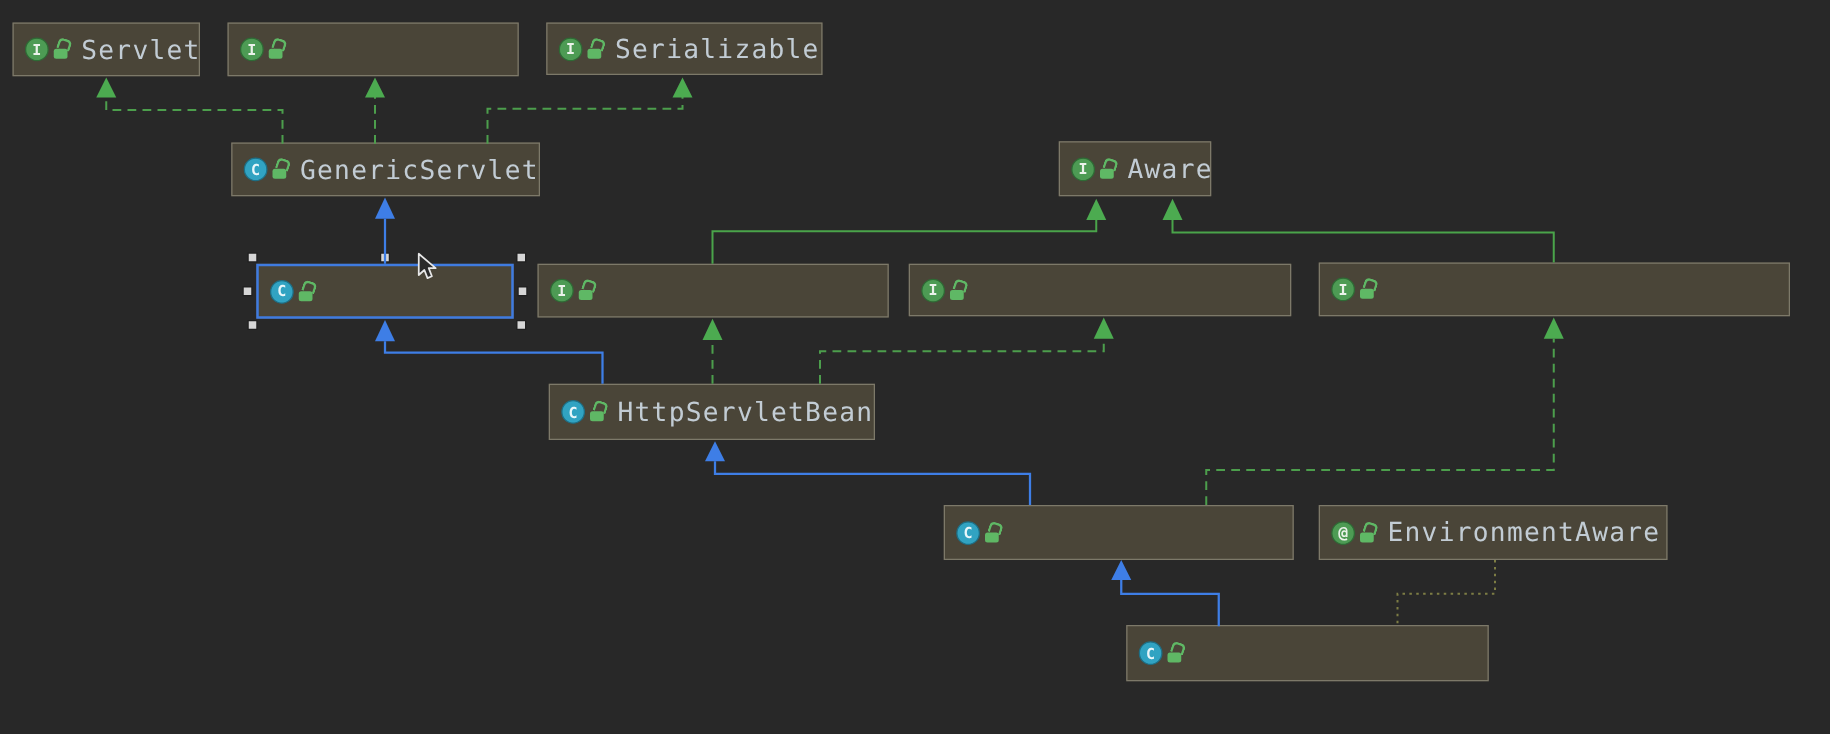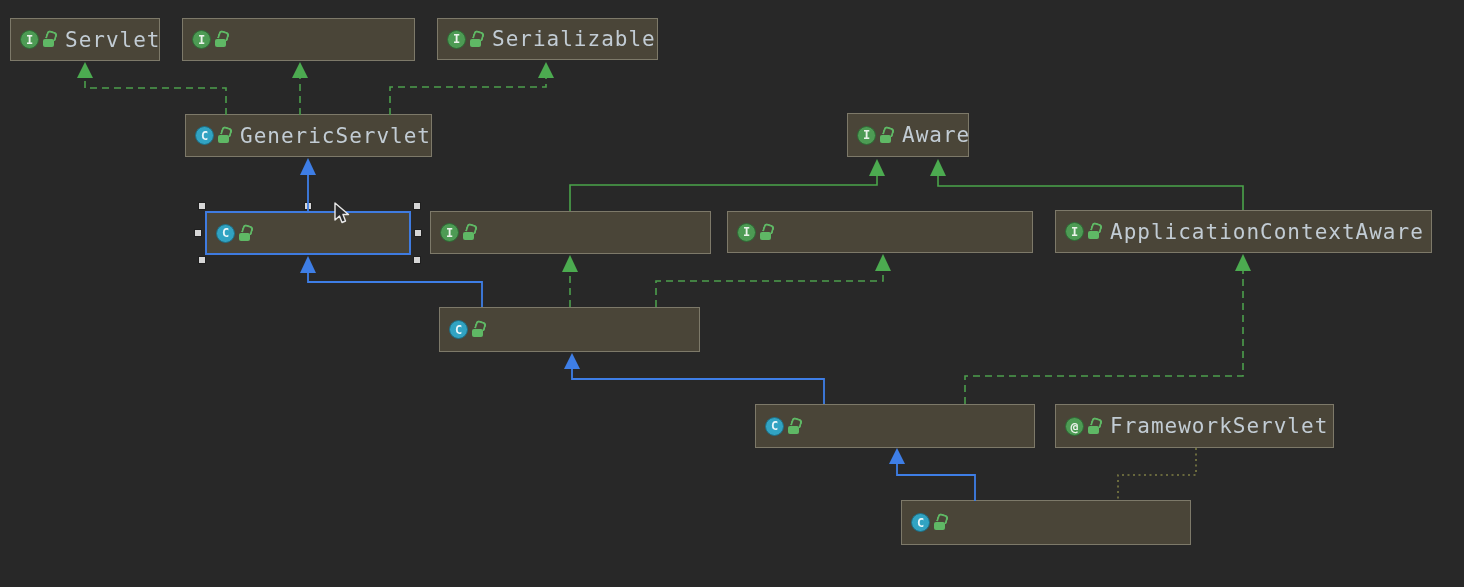--- a/index.html
+++ b/index.html
@@ -139,43 +139,43 @@
         <span>I</span>
       </span>
     <span class="lock"></span>
   </div>
 
   <div class="node" style="left:1055px;top:210px;width:377px;height:43px">
     <span class="icon itf">
         <span>I</span>
       </span>
     <span class="lock"></span>
-    <span class="label">ApplicationContextAware</span>
   </div>
 
   <div class="node" style="left:439px;top:307px;width:261px;height:45px">
     <span class="icon cls">
         <span>C</span>
       </span>
     <span class="lock"></span>
+    <span class="label">HttpServletBean</span>
   </div>
 
   <div class="node" style="left:755px;top:404px;width:280px;height:44px">
     <span class="icon cls">
         <span>C</span>
       </span>
     <span class="lock"></span>
   </div>
 
   <div class="node" style="left:1055px;top:404px;width:279px;height:44px">
     <span class="icon ann">
         <span>@</span>
       </span>
     <span class="lock"></span>
-    <span class="label">FrameworkServlet</span>
+    <span class="label">EnvironmentAware</span>
   </div>
 
   <div class="node" style="left:901px;top:500px;width:290px;height:45px">
     <span class="icon cls">
         <span>C</span>
       </span>
     <span class="lock"></span>
   </div>
 
   <div class="handle" style="left:199px;top:203px"></div>

